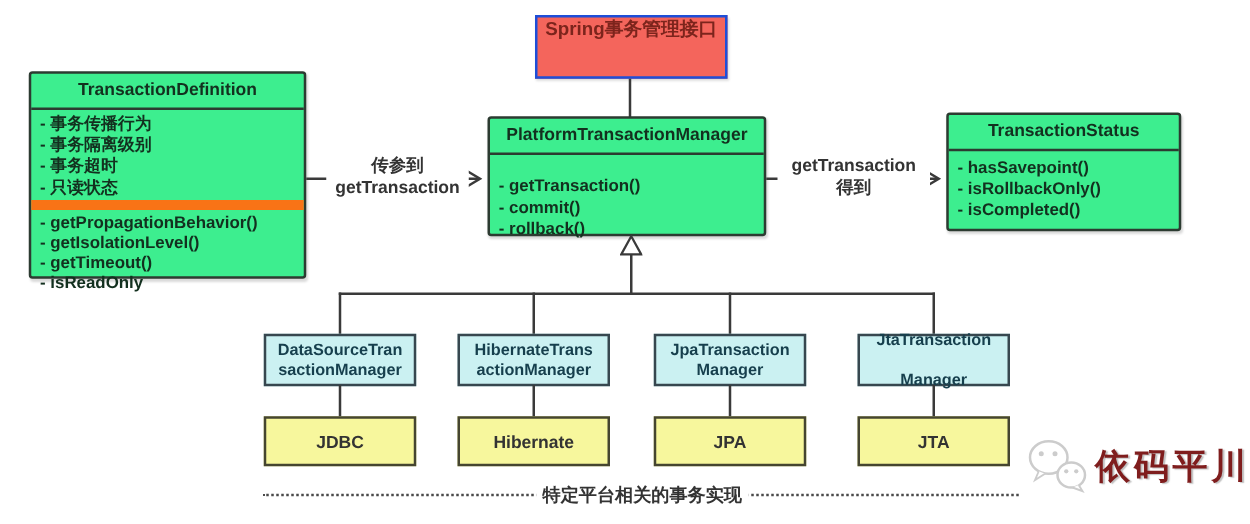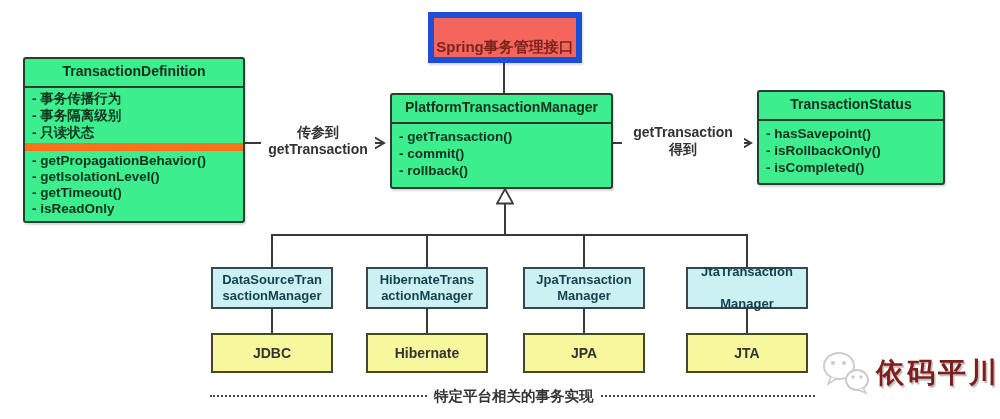--- a/index.html
+++ b/index.html
@@ -17,21 +17,21 @@
     text-align:center;font-size:14px;padding:4px 2px 7px;
     border-bottom:2px solid #2c3b31;color:#13301f;
   }
   .uml-list{padding:2px 7px 2px;color:#13301f;}
   .uml-list .row{font-size:13.5px;line-height:17px;white-space:nowrap;}
   .uml-list.tight .row{line-height:16px;}
   .sep{border-top:8px solid #f97316;}
   
   .iface-box{
     position:absolute;box-sizing:border-box;background:#f4655c;
-    border:6px solid #1d4ed8;display:flex;align-items:flex-end;justify-content:center;
+    border:2px solid #1d4ed8;display:flex;align-items:flex-start;justify-content:center;
     color:#7c241c;font-size:15px;box-shadow:1px 2px 2px rgba(0,0,0,0.15);
   }
   
   .impl-box{
     position:absolute;box-sizing:border-box;width:122px;height:42px;background:#cbf1f2;
     border:2px solid #37474f;display:flex;flex-direction:column;align-items:center;justify-content:center;
     color:#163f4d;font-size:13px;line-height:16px;text-align:center;
   }
   .plat-box{
     position:absolute;box-sizing:border-box;width:122px;height:40px;background:#f7f79d;
@@ -67,33 +67,34 @@
     <span>Spring事务管理接口</span>
   </div>
 
   <div class="vline" style="left:503px;top:63px;height:31px;"></div>
 
   <div class="uml-box" style="left:23px;top:57px;width:222px;height:166px;">
     <div class="uml-title">TransactionDefinition</div>
     <div class="uml-list">
       <div class="row">- 事务传播行为</div>
       <div class="row">- 事务隔离级别</div>
+      <div class="row">- 事务超时</div>
       <div class="row">- 只读状态</div>
     </div>
     <div class="uml-list tight sep">
       <div class="row">- getPropagationBehavior()</div>
       <div class="row">- getIsolationLevel()</div>
       <div class="row">- getTimeout()</div>
       <div class="row">- isReadOnly</div>
     </div>
   </div>
 
   <div class="uml-box" style="left:390px;top:93px;width:223px;height:96px;">
     <div class="uml-title">PlatformTransactionManager</div>
-    <div class="uml-list" style="padding-top:4px;">
+    <div class="uml-list" style="padding-top:16px;">
       <div class="row">- getTransaction()</div>
       <div class="row">- commit()</div>
       <div class="row">- rollback()</div>
     </div>
   </div>
 
   <div class="uml-box" style="left:757px;top:90px;width:188px;height:95px;">
     <div class="uml-title">TransactionStatus</div>
     <div class="uml-list" style="padding-top:4px;">
       <div class="row">- hasSavepoint()</div>

